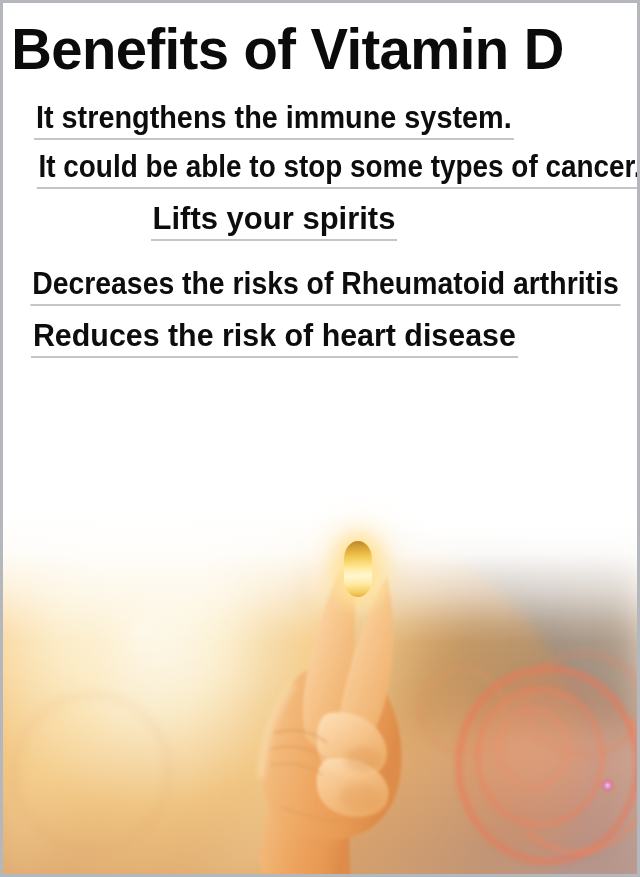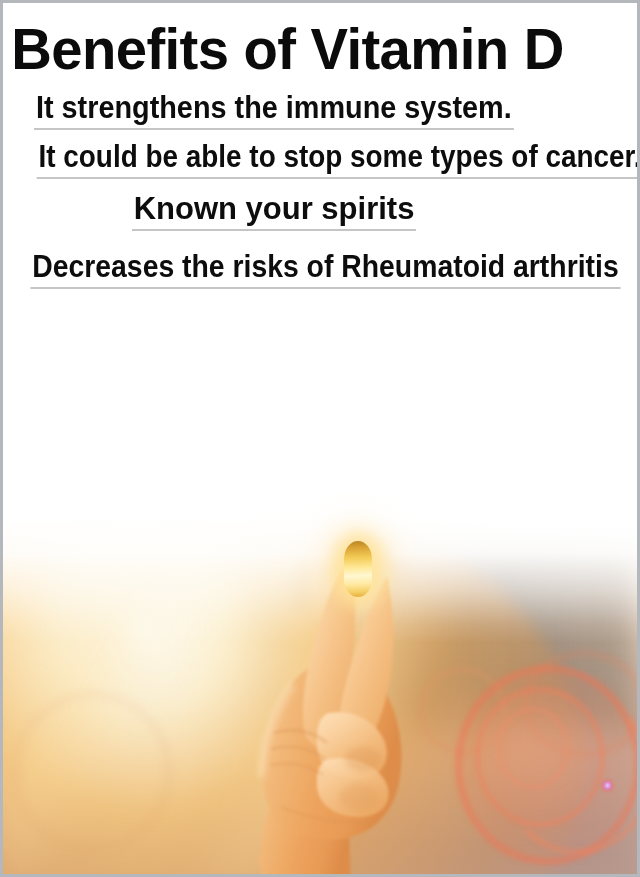--- a/index.html
+++ b/index.html
@@ -72,25 +72,25 @@
   
   .benefit-item.i0 .benefit-text { font-size: 31px; transform: scaleX(0.93); }
   .benefit-item.i1 .benefit-text { font-size: 31px; transform: scaleX(0.90); }
   .benefit-item.i2 .benefit-text { font-size: 31px; transform: scaleX(1.00); }
   .benefit-item.i3 .benefit-text { font-size: 31px; transform: scaleX(1.00); }
   .benefit-item.i4 .benefit-text { font-size: 31px; transform: scaleX(0.915);}
   .benefit-item.i5 .benefit-text { font-size: 31px; transform: scaleX(0.96); }
   .benefit-item.i6 .benefit-text { font-size: 31px; transform: scaleX(0.96); }
   .benefit-item.i7 .benefit-text { font-size: 31px; transform: scaleX(0.98); }
 
-  .benefit-item.i0 { margin-top: 10px; }
+  .benefit-item.i0 { margin-top: 20px; }
   .benefit-item.i1 { margin-top: 7px; }
   .benefit-item.i2 { margin-top: 10px; }
   .benefit-item.i3 { margin-top: 10px; }
-  .benefit-item.i4 { margin-top: 16px; }
+  .benefit-item.i4 { margin-top: 23px; }
   .benefit-item.i5 { margin-top: 11px; }
   .benefit-item.i6 { margin-top: 10px; }
   .benefit-item.i7 { margin-top: 10px; }
 
   
   .photo {
     position: absolute;
     left: 0;
     top: 0;
     width: 634px;
@@ -418,22 +418,25 @@
     <h1 class="poster-title">Benefits of Vitamin D</h1>
 
     <ul class="benefit-list">
       <li class="benefit-item i0">
         <span class="benefit-text">It strengthens the immune system.</span>
       </li>
       <li class="benefit-item i1">
         <span class="benefit-text">It could be able to stop some types of cancer.</span>
       </li>
       <li class="benefit-item i2">
-        <span class="benefit-text">Known your spirits</span>
+        <span class="benefit-text">Lifts your spirits</span>
       </li>
       <li class="benefit-item i4">
         <span class="benefit-text">Decreases the risks of Rheumatoid arthritis</span>
       </li>
+      <li class="benefit-item i7">
+        <span class="benefit-text">Reduces the risk of heart disease</span>
+      </li>
     </ul>
 
   </div>
 
 </div>
 
 </body></html>

